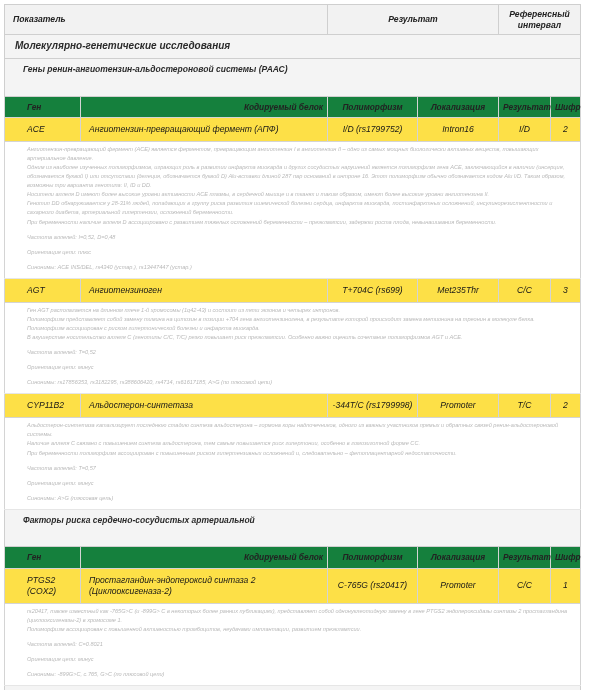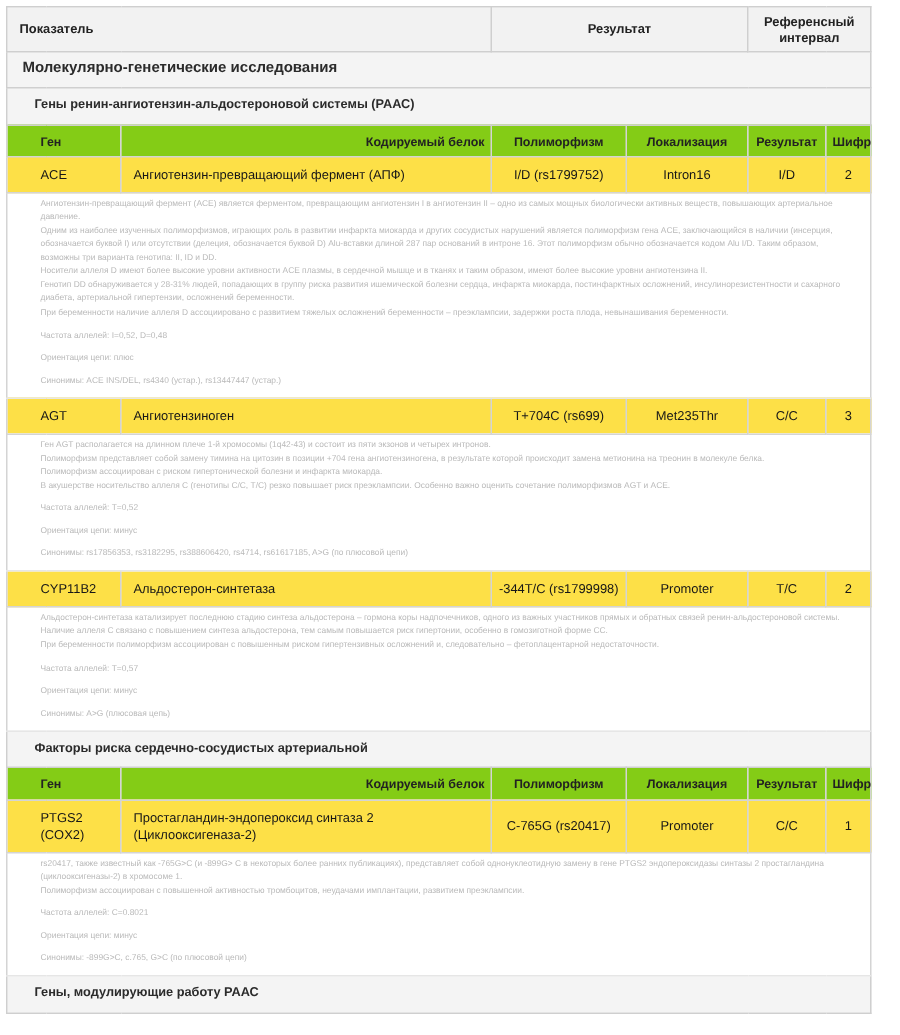--- a/index.html
+++ b/index.html
@@ -16,20 +16,21 @@
     color: #2b2b2b;
     -webkit-font-smoothing: antialiased;
   }
 
   .sheet {
     width: 600px;
     height: 559px;
     box-sizing: border-box;
     padding: 4px 20px 0 4px;
     background: #ffffff;
+    font-style: italic;
   }
 
   table.report {
     width: 576px;
     border-collapse: collapse;
     table-layout: fixed;
   }
 
   
   td, th {
@@ -70,27 +71,27 @@
     line-height: 1.45;
     padding: 5px 10px 5px 14px;
     color: #1d1d1d;
   }
 
   
   .lvl3 td {
     background: #f4f4f4;
     font-weight: bold;
     font-size: 8.5px;
-    padding: 5px 8px 8px 18px;
+    padding: 5px 8px 21px 18px;
     border-color: #cfcfcf;
   }
 
   
   .colhead td {
-    background: #84cc16;
+    background: #15803d;
     font-weight: bold;
     font-size: 8.3px;
     text-align: center;
     padding: 5px 4px;
     color: #222;
   }
   .colhead td.l { text-align: left; padding-left: 22px; }
   .colhead td.l2 { text-align: right; padding-left: 8px; }
 
   

